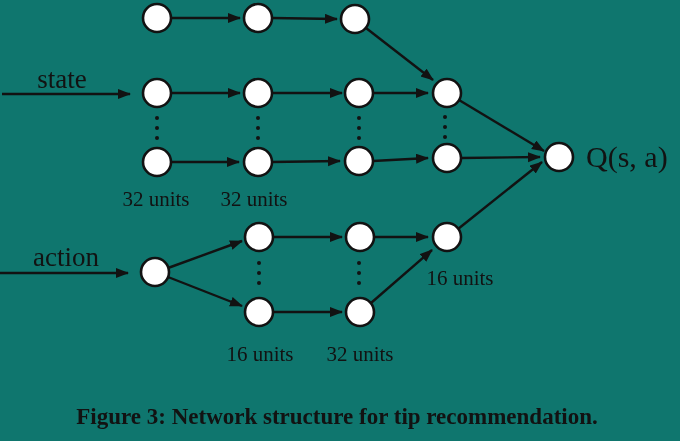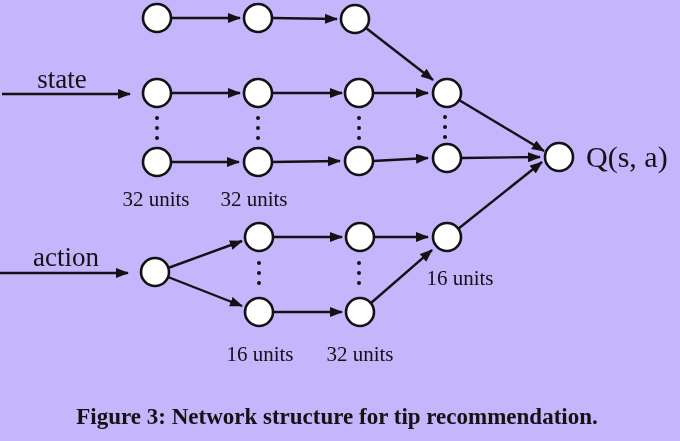--- a/index.html
+++ b/index.html
@@ -1,20 +1,20 @@
 <!DOCTYPE html>
 <html><head>
 <meta charset="utf-8">
 <style>
   html, body { margin: 0; padding: 0; background: #ffffff; }
   .figure-wrap {
     position: relative;
     width: 680px;
     height: 441px;
-    background: #c4b5fd;
+    background: #0f766e;
     overflow: hidden;
   }
   svg { display: block; }
   text {
     font-family: "Liberation Serif", "DejaVu Serif", serif;
     fill: #121212;
   }
   .lbl-input  { font-size: 27px; }
   .lbl-units  { font-size: 21px; }
   .lbl-output { font-size: 30px; }

